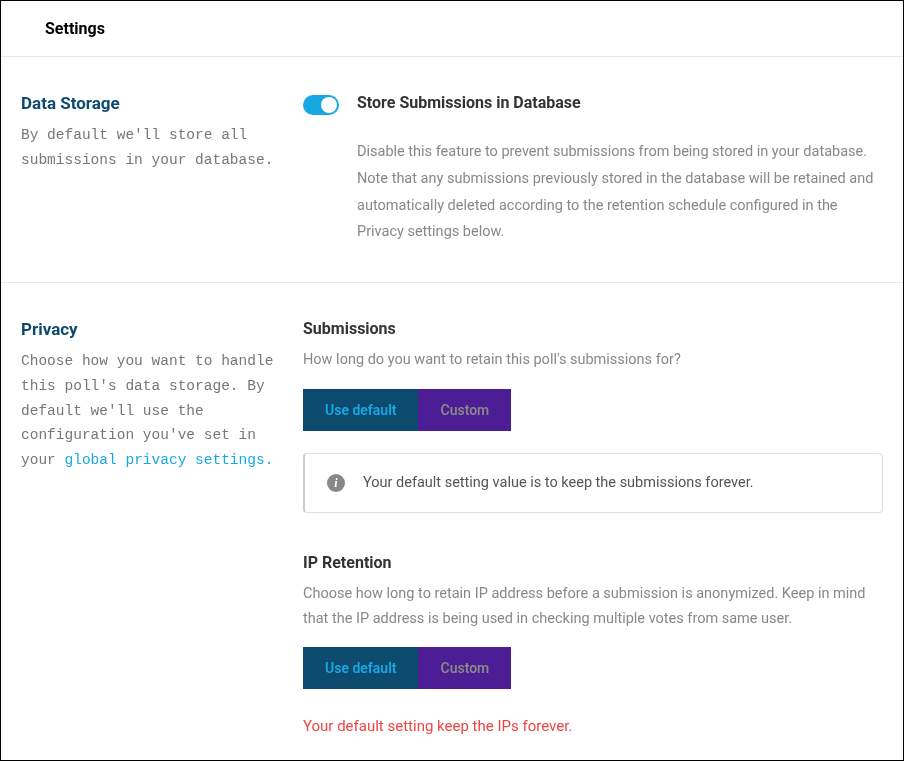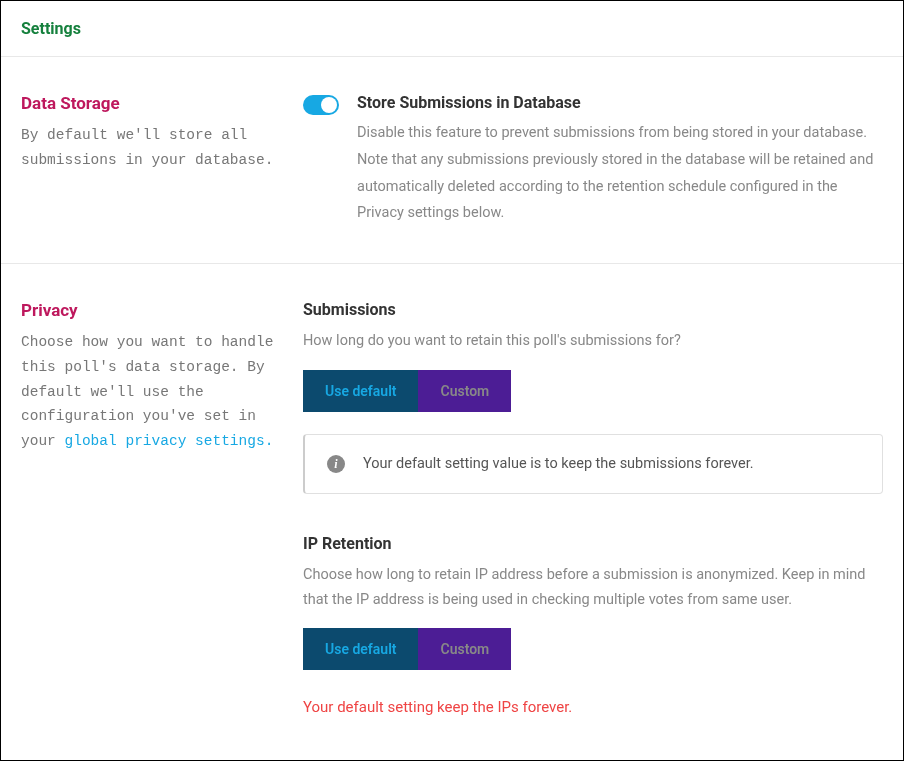--- a/index.html
+++ b/index.html
@@ -15,41 +15,42 @@
       height: 761px;
       border: 1px solid #000;
     }
     .header {
       padding: 18px 20px 18px 20px;
       border-bottom: 1px solid #e8e8e8;
     }
     .header-title {
       font-size: 16px;
       font-weight: 700;
-      color: #15803d;
+      color: #000000;
+      margin-left: 24px;
     }
     .section {
       display: flex;
       padding: 36px 20px 36px 20px;
     }
     .section.bordered {
       border-bottom: 1px solid #e8e8e8;
     }
     .left-col {
       width: 282px;
       flex-shrink: 0;
       padding-right: 20px;
     }
     .right-col {
       flex: 1;
     }
     .section-title {
       font-size: 17px;
       font-weight: 700;
-      color: #be185d;
+      color: #0c4a6e;
       margin-bottom: 10px;
     }
     .section-desc {
       font-size: 14.5px;
       color: #777;
       line-height: 1.7;
       font-family: Liberation Mono, monospace;
     }
     .link {
       color: #17a8e3;
@@ -79,21 +80,21 @@
       background: #fff;
       border-radius: 50%;
     }
     .toggle-content {
       flex: 1;
     }
     .toggle-title {
       font-size: 16px;
       font-weight: 700;
       color: #333;
-      margin-bottom: 8px;
+      margin-bottom: 27px;
     }
     .toggle-desc {
       font-size: 14.5px;
       color: #888;
       line-height: 1.85;
     }
     .subsection-title {
       font-size: 16px;
       font-weight: 700;
       color: #333;

